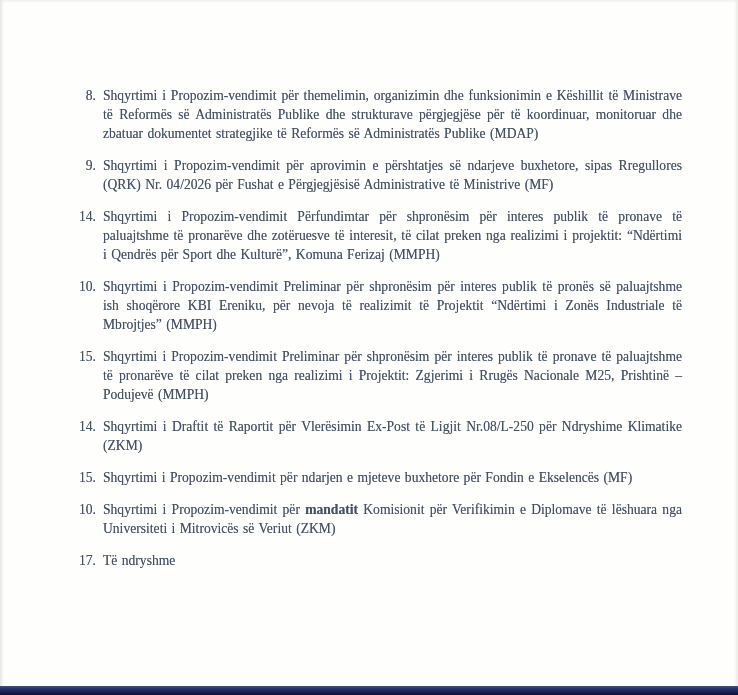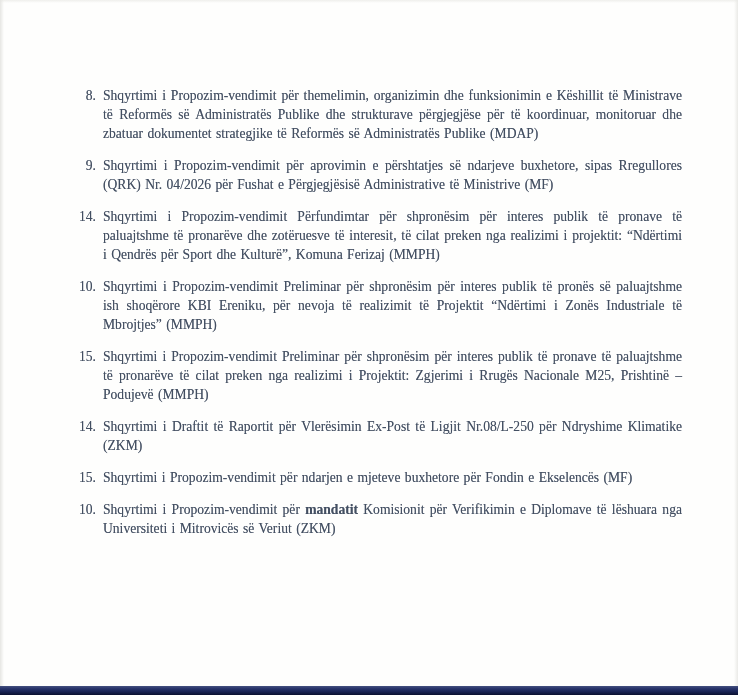--- a/index.html
+++ b/index.html
@@ -113,16 +113,20 @@
   <li class="item">
     <span class="num">15.</span>
     <span class="text"><span>Shqyrtimi i Propozim-vendimit për ndarjen e mjeteve buxhetore për Fondin e Ekselencës (MF)</span></span>
   </li>
 
   <li class="item">
     <span class="num">10.</span>
     <span class="text"><span>Shqyrtimi i Propozim-vendimit për </span><span class="seg-bold">mandatit</span><span> Komisionit për Verifikimin e Diplomave të lëshuara nga Universiteti i Mitrovicës së Veriut (ZKM)</span></span>
   </li>
 
+  <li class="item">
+    <span class="num">17.</span>
+    <span class="text"><span>Të ndryshme</span></span>
+  </li>
 </ol>
 
   <div class="footer-bar"></div>
 </div>
 
 </body></html>

